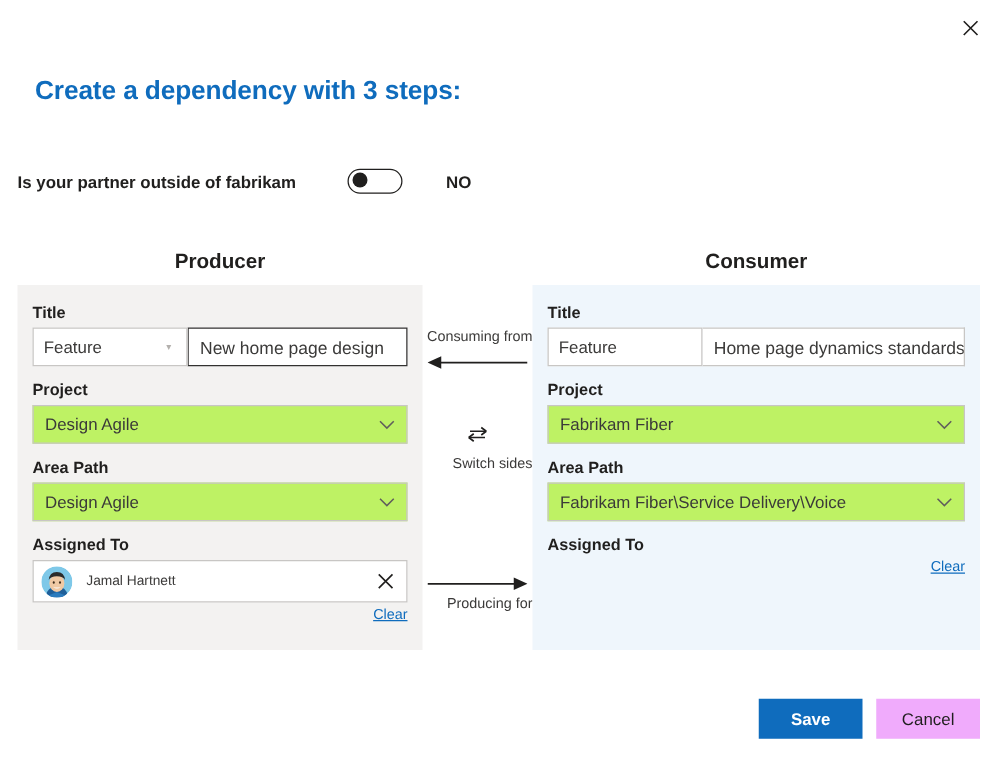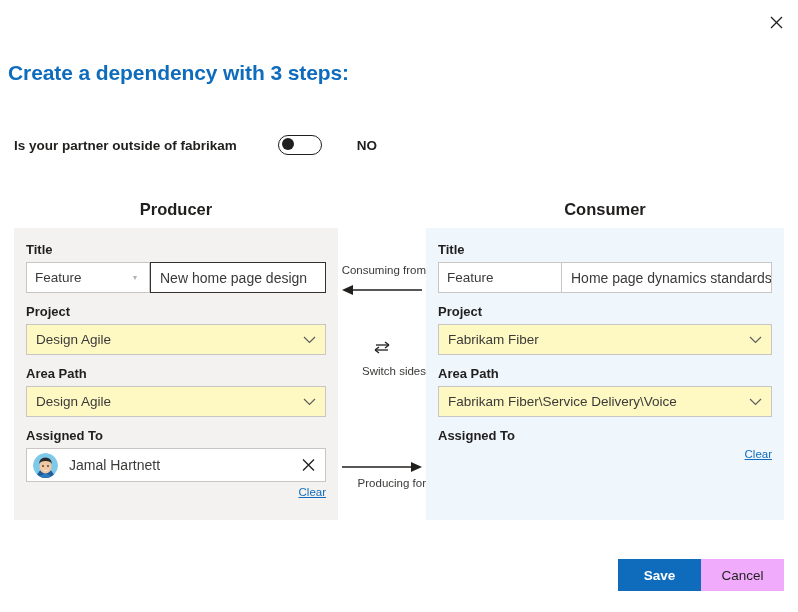--- a/index.html
+++ b/index.html
@@ -30,21 +30,21 @@
     cursor: pointer;
     background: transparent;
     border: none;
     padding: 0;
   }
   .close-btn svg { display: block; }
 
   
   .dialog-title {
     position: absolute;
-    left: 8px;
+    left: 28px;
     top: 61px;
     font-size: 21px;
     font-weight: bold;
     color: #0f6cbd;
     letter-spacing: -0.1px;
     white-space: nowrap;
   }
 
   
   .partner-row {
@@ -169,21 +169,21 @@
     color: #3b3a39;
     cursor: text;
     overflow: hidden;
     white-space: nowrap;
   }
   #producer-title-input { border: 1px solid #323130; }
 
   
   .dropdown {
     height: 31px;
-    background: #fef9c3;
+    background: #bef264;
     border: 1px solid #c8c6c4;
     box-sizing: border-box;
     display: flex;
     align-items: center;
     padding: 0 9px;
     font-size: 13.5px;
     color: #3b3a39;
     position: relative;
     cursor: pointer;
     white-space: nowrap;
@@ -210,21 +210,21 @@
   }
   .avatar {
     width: 25px;
     height: 25px;
     border-radius: 50%;
     flex: none;
     overflow: hidden;
     position: relative;
   }
   .person-name {
-    font-size: 14px;
+    font-size: 11px;
     color: #3b3a39;
     margin-left: 11px;
     white-space: nowrap;
     overflow: hidden;
   }
   .person-clear-x {
     position: absolute;
     right: 10px;
     top: 50%;
     transform: translateY(-50%);
@@ -279,20 +279,21 @@
     text-align: center;
     cursor: pointer;
   }
 
   
   .footer {
     position: absolute;
     right: 14px;
     bottom: 21px;
     display: flex;
+    gap: 11px;
   }
   .btn {
     height: 32px;
     min-width: 83px;
     border: none;
     font-family: "Liberation Sans", sans-serif;
     font-size: 13.5px;
     cursor: pointer;
     padding: 0 16px;
   }

